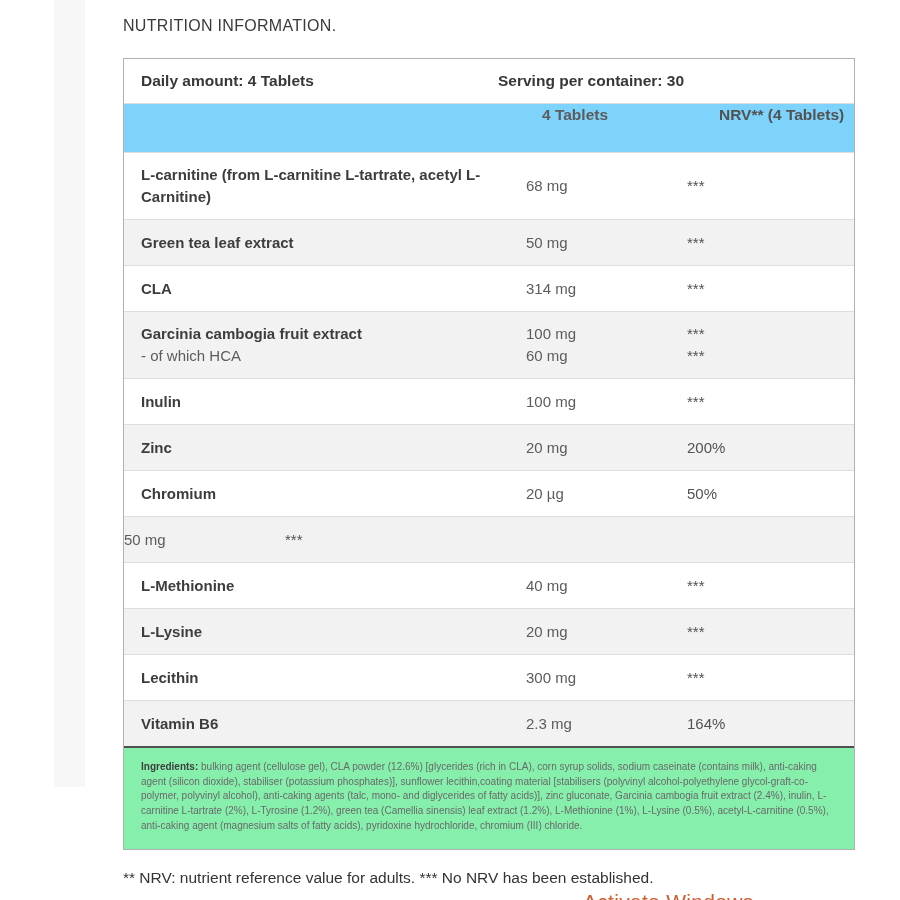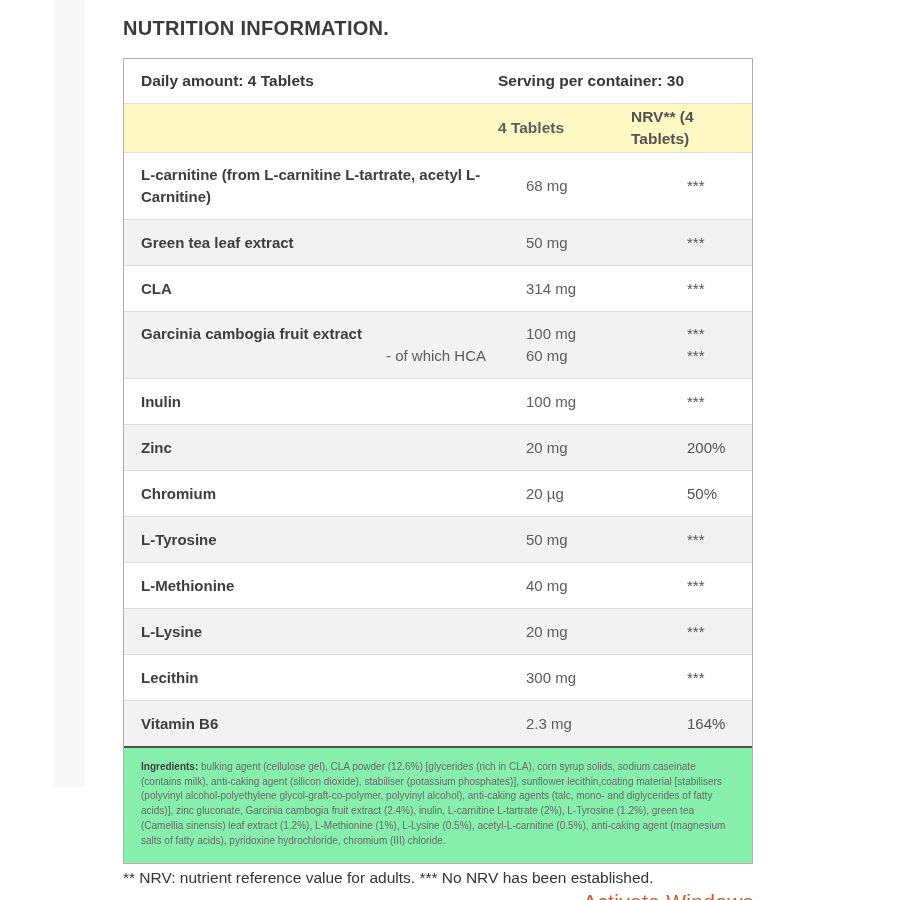--- a/index.html
+++ b/index.html
@@ -17,49 +17,50 @@
     left: 54px;
     top: 0;
     width: 31px;
     height: 787px;
     background: #f7f7f7;
   }
   .page-title {
     position: absolute;
     left: 123px;
     top: 17px;
-    font-size: 20px;
-    font-weight: 700;
+    font-size: 16px;
+    font-weight: 400;
     letter-spacing: 0.3px;
     color: #3a3a3a;
   }
   .nutri-table {
     position: absolute;
     left: 123px;
     top: 58px;
-    width: 630px;
+    width: 732px;
     box-sizing: border-box;
     border: 1px solid #b0b0b0;
     background: #ffffff;
     font-size: 15px;
     color: #3d3d3d;
     z-index: 1;
   }
   .thead-row {
     display: flex;
     align-items: center;
     min-height: 44px;
     border-bottom: 1px solid #dedede;
   }
   .cols-row {
     display: flex;
-    align-items: center;
+    align-items: flex-start;
     min-height: 48px;
-    background: #fef9c3;
+    background: #7dd3fc;
     border-bottom: 1px solid #dedede;
+    gap: 44px;
   }
   .bold-cell { font-weight: 700; color: #373737; font-size: 15.5px; }
   .c-name {
     width: 374px;
     box-sizing: border-box;
     padding: 0 12px 0 17px;
     line-height: 22px;
   }
   .c-amt {
     width: 133px;
@@ -76,21 +77,21 @@
     display: flex;
     align-items: center;
     min-height: 46px;
     box-sizing: border-box;
     padding: 11px 0;
     gap: 28px;
   }
   .t-row + .t-row { border-top: 1px solid #dedede; }
   .t-row:nth-child(even) { background: #f2f2f2; }
   .nm { display: block; font-weight: 700; color: #3d3d3d; }
-  .sub { display: block; font-weight: 400; color: #5c5c5c; text-align: right; }
+  .sub { display: block; font-weight: 400; color: #5c5c5c; }
   .val { display: block; }
   .ingredients {
     border-top: 2px solid #4f4f4f;
     padding: 12px 17px 15px 17px;
     font-size: 10px;
     line-height: 14.7px;
     color: #696969;
     background: #86efac;
   }
   .ingredients .ing-label { font-weight: 700; color: #3f3f3f; }
@@ -243,24 +244,20 @@
           <span class="val">20 µg</span>
           <span class="val"></span>
         </div>
       <div class="c-nrv">
           <span class="val">50%</span>
           <span class="val"></span>
         </div>
     </div>
 
     <div class="t-row">
-      <div class="c-name">
-          <span class="nm">L-Tyrosine</span>
-          <span class="sub"></span>
-        </div>
       <div class="c-amt">
           <span class="val">50 mg</span>
           <span class="val"></span>
         </div>
       <div class="c-nrv">
           <span class="val">***</span>
           <span class="val"></span>
         </div>
     </div>
 

